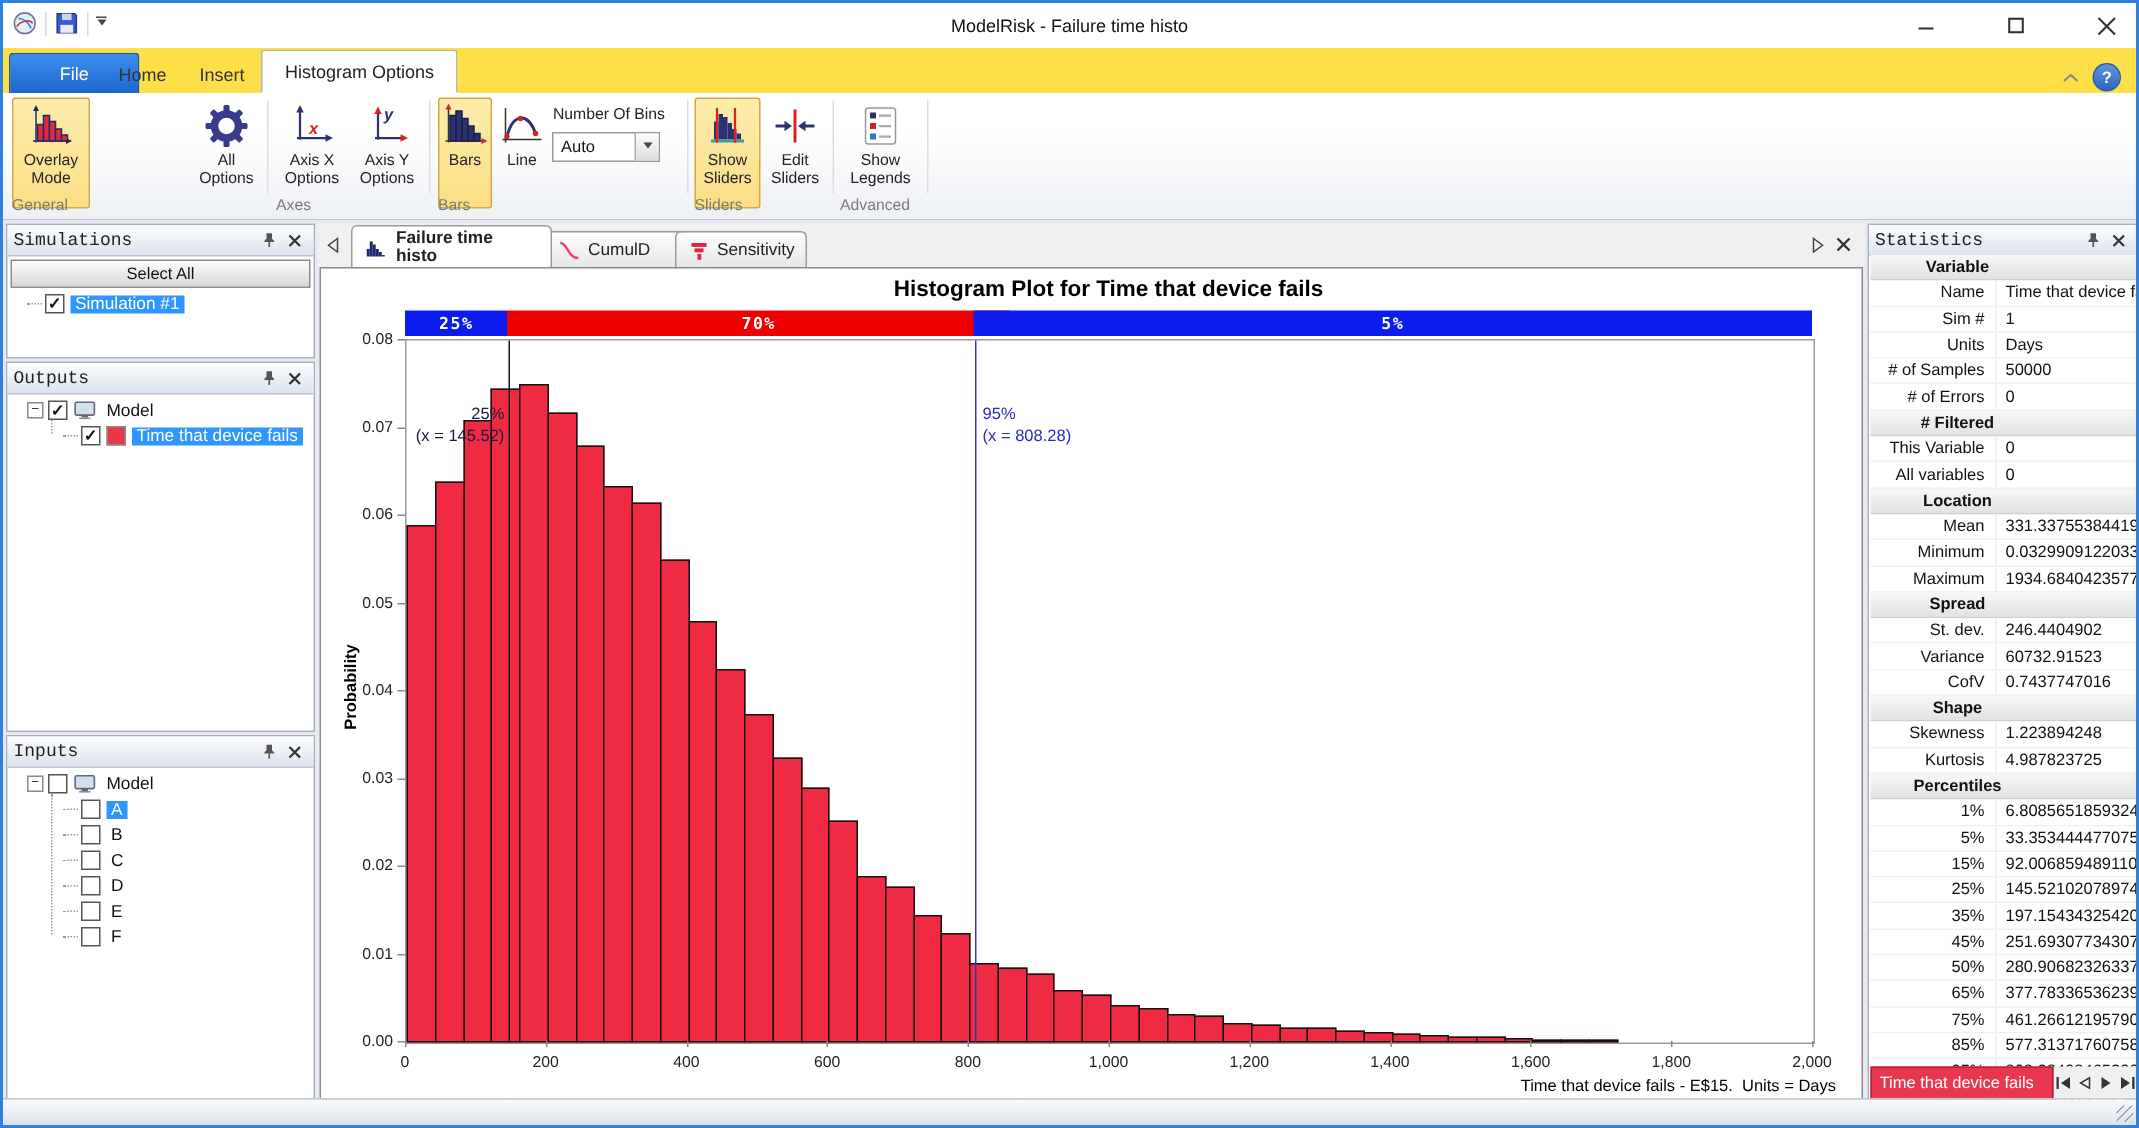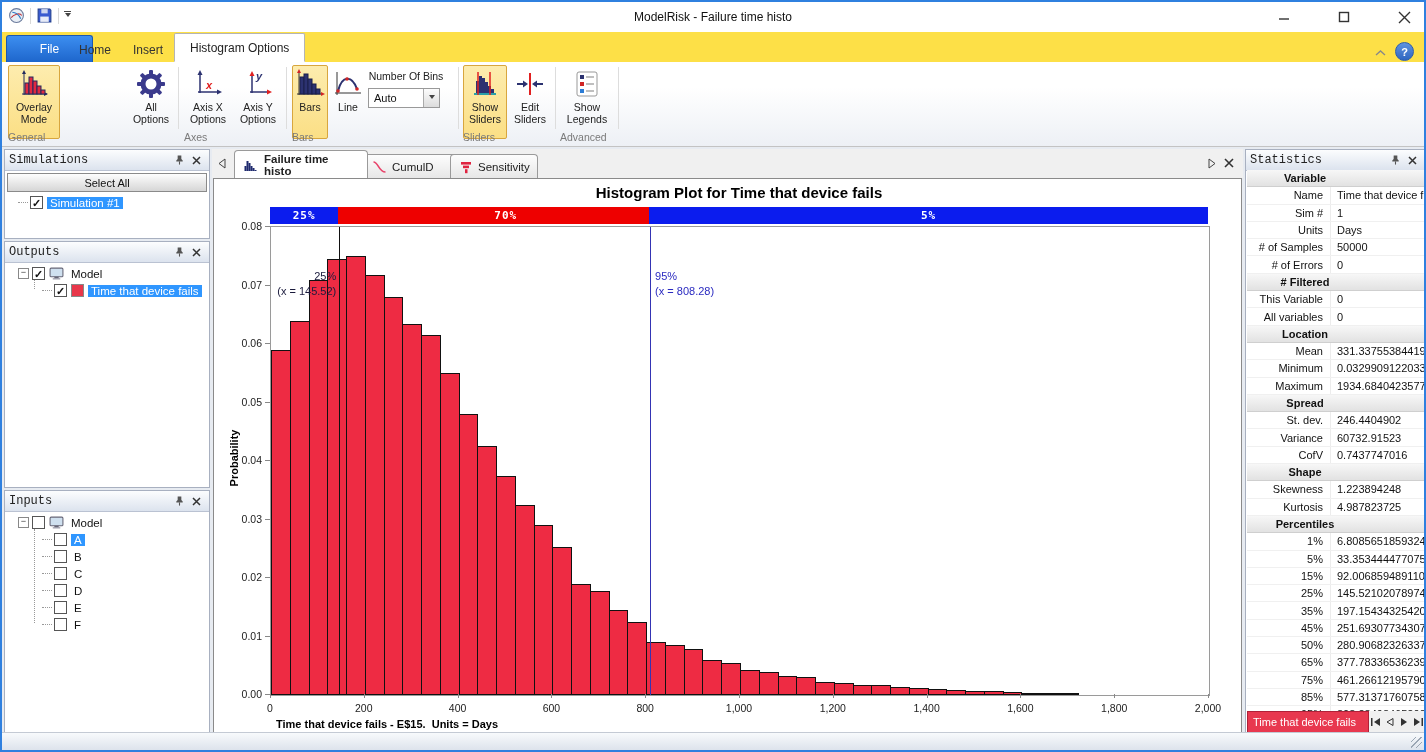--- a/index.html
+++ b/index.html
@@ -90,22 +90,22 @@
   .hbar{position:absolute;bottom:0;border:1px solid #111;box-sizing:border-box;}
   .axes-layer{position:absolute;left:0;top:0;width:938px;height:468px;overflow:visible;}
   .ymark{position:absolute;left:-5px;width:5px;height:1px;background:#888;}
   .ylab{position:absolute;left:-52px;width:44px;text-align:right;font-size:10.5px;color:#222;}
   .xmark{position:absolute;top:468px;width:1px;height:4px;background:#888;}
   .xlab{position:absolute;top:476px;width:60px;text-align:center;font-size:10.5px;color:#222;}
   .slider-line{position:absolute;top:0;width:1px;height:468px;z-index:4;}
   .slider-label{position:absolute;top:42px;font-size:11px;line-height:15px;white-space:nowrap;z-index:5;}
   .prob-label{position:absolute;left:-64px;top:226px;font-size:11px;font-weight:bold;color:#000;
               transform:rotate(-90deg);}
-  .xaxis-title{position:absolute;left:6px;top:492px;width:938px;text-align:left;font-size:11px;
-               font-weight:bold;color:#000;white-space:pre;}
+  .xaxis-title{position:absolute;left:16px;top:492px;width:938px;text-align:right;font-size:11px;
+               font-weight:normal;color:#000;white-space:pre;}
   
   .stats-table{position:absolute;left:1px;right:1px;top:20px;}
   .srow{display:flex;height:16.3px;align-items:center;border-bottom:1px solid #f0f0f0;font-size:11px;
         overflow:hidden;background:#fff;}
   .srow.sec{background:linear-gradient(#f7f7f7,#e2e2e2);border-bottom:1px solid #cfcfcf;}
   .slabel{width:76px;text-align:right;padding-right:7px;color:#111;flex:none;white-space:nowrap;}
   .srow.sec .slabel{font-weight:bold;text-align:center;padding-right:0;width:116px;}
   .sval{flex:1;white-space:nowrap;overflow:hidden;color:#111;border-left:1px solid #ececec;padding-left:6px;
         height:100%;display:flex;align-items:center;}
   .srow.sec .sval{border-left:none;}

